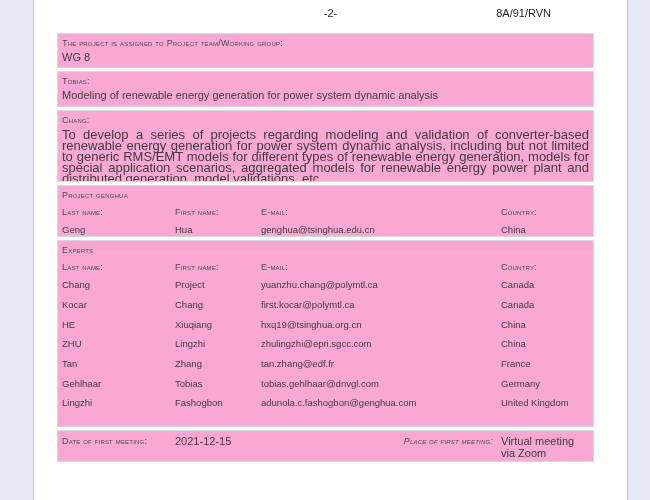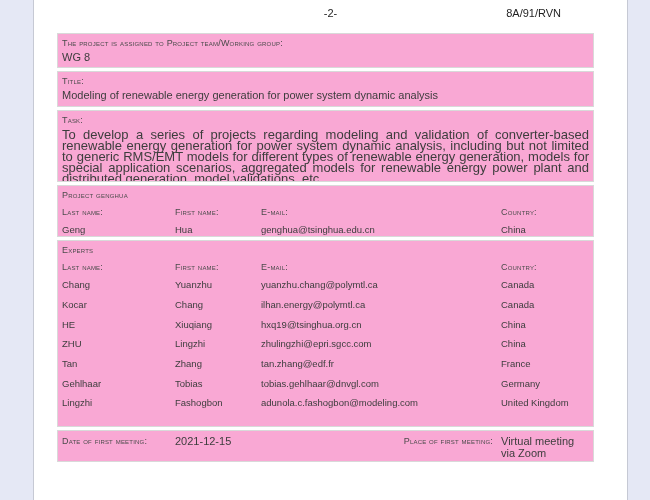--- a/index.html
+++ b/index.html
@@ -21,21 +21,21 @@
     margin-top:4px;
     height:20px;
     font-size:11px;
     color:#1f1f1f;
   }
   .page-number {
     position:absolute; left:0; right:0; top:3px;
     text-align:center;
   }
   .doc-ref {
-    position:absolute; right:66px; top:3px;
+    position:absolute; right:76px; top:3px;
   }
   .formtable {
     margin:9px 0 0 23px;
     width:537px;
   }
   .sec {
     border:1px solid #d9d9d9;
     background:#f9a8d4;
     margin-bottom:3px;
     padding:3px 4px 0 4px;
@@ -74,46 +74,46 @@
   .cols-row { margin-top:3px; height:15px; }
   .data-row { height:19.7px; }
   .data-row .cell {
     font-size:9.5px;
     color:#3d3d3d;
     white-space:nowrap;
   }
   .meeting-row { align-items:start; margin-top:1px; }
   .meeting-row .lbl { line-height:12px; }
   .meeting-row .val { line-height:12px; }
-  .right-lbl { text-align:right; padding-right:8px; }
+  .right-lbl { text-align:right; padding-right:8px;font-style:italic; }
 </style>
 </head>
 <body>
 
 <div class="page">
 
   <div class="page-header">
     <span class="page-number">-2-</span>
     <span class="doc-ref">8A/91/RVN</span>
   </div>
 
   <div class="formtable">
 
     <div class="sec sec-assigned">
       <div class="lbl">The project is assigned to Project team/Working group:</div>
       <div class="val">WG 8</div>
     </div>
 
     <div class="sec sec-title">
-      <div class="lbl">Title:</div>
+      <div class="lbl">Tobias:</div>
       <div class="val">Modeling of renewable energy generation for power system dynamic analysis</div>
     </div>
 
     <div class="sec sec-task">
-      <div class="lbl">Task:</div>
+      <div class="lbl">Chang:</div>
       <div class="task-text">To develop a series of projects regarding modeling and validation of converter-based renewable energy generation for power system dynamic analysis, including but not limited to generic RMS/EMT models for different types of renewable energy generation, models for special application scenarios, aggregated models for renewable energy power plant and distributed generation, model validations, etc.</div>
     </div>
 
     <div class="sec sec-leader">
       <div class="lbl">Project genghua</div>
       <div class="grid-row cols-row">
         <div class="lbl">Last name:</div>
         <div class="lbl">First name:</div>
         <div class="lbl">E-mail:</div>
         <div class="lbl">Country:</div>
@@ -130,28 +130,28 @@
       <div class="lbl">Experts</div>
       <div class="grid-row cols-row">
         <div class="lbl">Last name:</div>
         <div class="lbl">First name:</div>
         <div class="lbl">E-mail:</div>
         <div class="lbl">Country:</div>
       </div>
 
       <div class="grid-row data-row">
         <div class="cell">Chang</div>
-        <div class="cell">Yuanzhu</div>
+        <div class="cell">Project</div>
         <div class="cell">yuanzhu.chang@polymtl.ca</div>
         <div class="cell">Canada</div>
       </div>
       <div class="grid-row data-row">
         <div class="cell">Kocar</div>
         <div class="cell">Chang</div>
-        <div class="cell">ilhan.energy@polymtl.ca</div>
+        <div class="cell">first.kocar@polymtl.ca</div>
         <div class="cell">Canada</div>
       </div>
       <div class="grid-row data-row">
         <div class="cell">HE</div>
         <div class="cell">Xiuqiang</div>
         <div class="cell">hxq19@tsinghua.org.cn</div>
         <div class="cell">China</div>
       </div>
       <div class="grid-row data-row">
         <div class="cell">ZHU</div>
@@ -167,21 +167,21 @@
       </div>
       <div class="grid-row data-row">
         <div class="cell">Gehlhaar</div>
         <div class="cell">Tobias</div>
         <div class="cell">tobias.gehlhaar@dnvgl.com</div>
         <div class="cell">Germany</div>
       </div>
       <div class="grid-row data-row">
         <div class="cell">Lingzhi</div>
         <div class="cell">Fashogbon</div>
-        <div class="cell">adunola.c.fashogbon@modeling.com</div>
+        <div class="cell">adunola.c.fashogbon@genghua.com</div>
         <div class="cell">United Kingdom</div>
       </div>
     </div>
 
     <div class="sec sec-meeting">
       <div class="grid-row meeting-row">
         <div class="lbl">Date of first meeting:</div>
         <div class="val">2021-12-15</div>
         <div class="lbl right-lbl">Place of first meeting:</div>
         <div class="val">Virtual meeting via Zoom</div>

